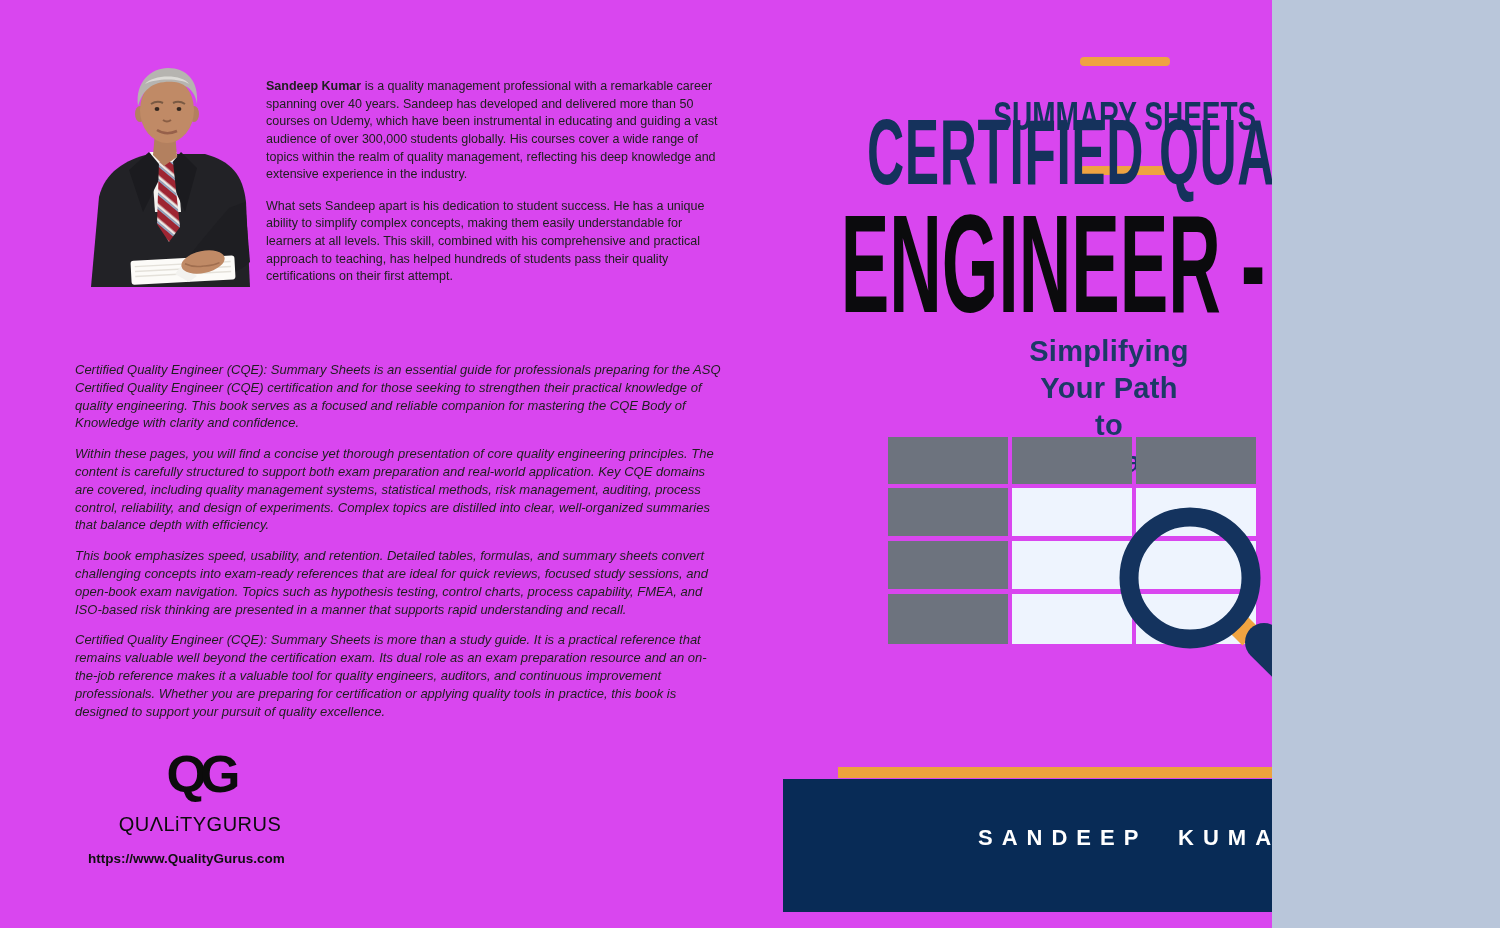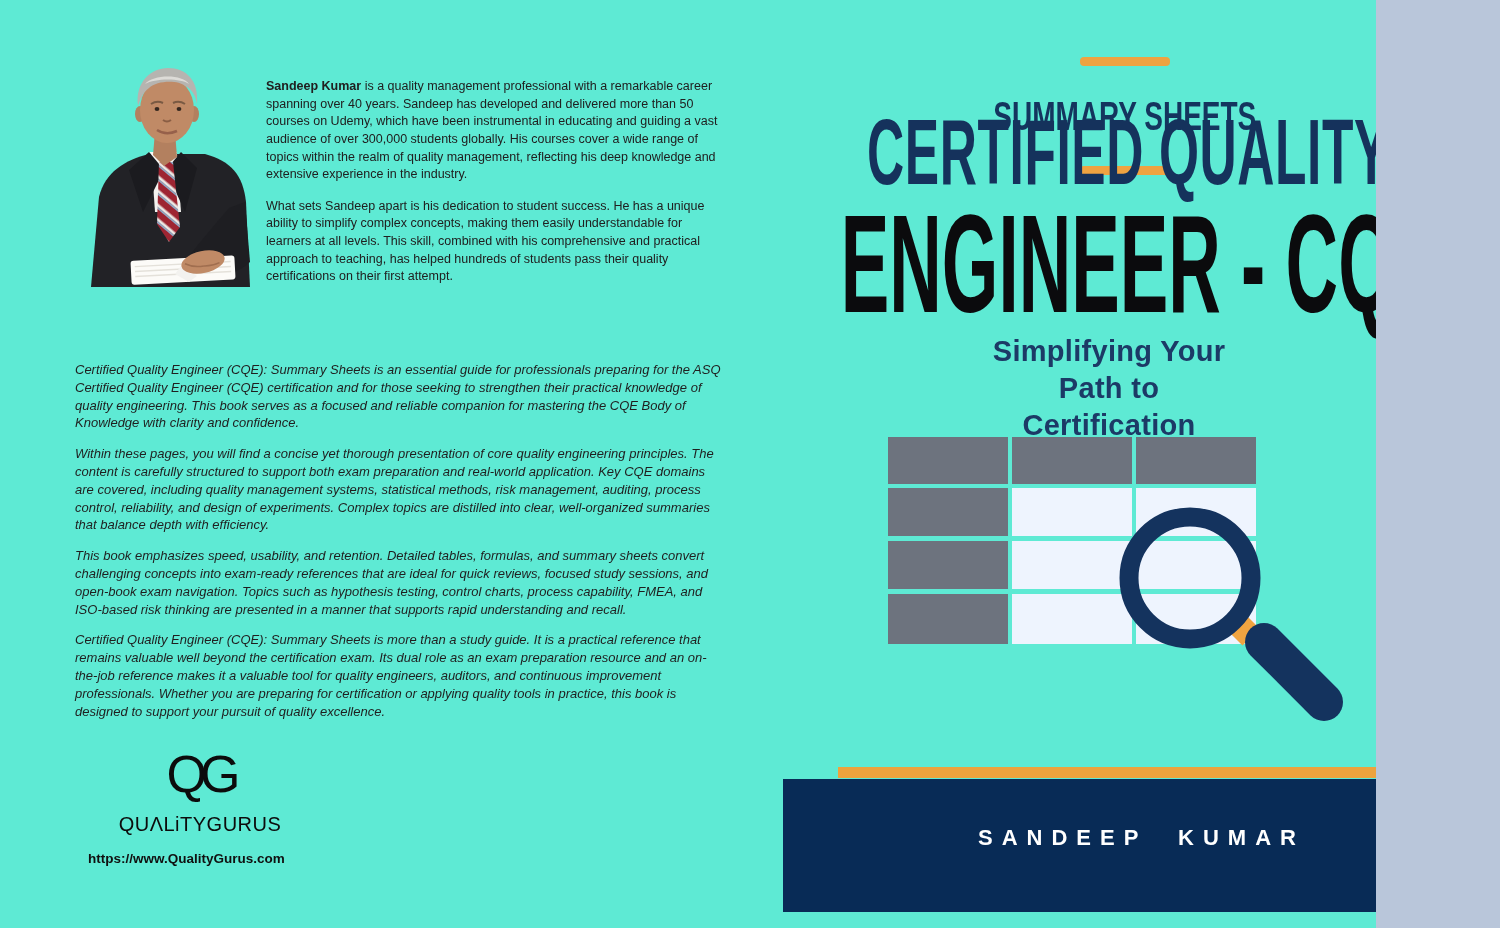--- a/index.html
+++ b/index.html
@@ -1,28 +1,28 @@
 <!DOCTYPE html>
 <html><head>
 <meta charset="utf-8">
 <style>
   html,body{margin:0;padding:0;background:#b9c6da;}
   .canvas{
-    position:relative;width:1376px;height:928px;overflow:hidden;
-    background:#5eead4;font-family:"Liberation Sans",sans-serif;
+    position:relative;width:1272px;height:928px;overflow:hidden;
+    background:#d946ef;font-family:"Liberation Sans",sans-serif;
   }
   
   .author-photo{position:absolute;left:85px;top:62px;width:165px;height:225px;}
   .bio{position:absolute;left:266px;top:78px;width:452px;font-size:12.5px;line-height:1.41;color:#202020;}
   .bio p{margin:0 0 14px 0;}
   .bio .b{font-weight:bold;}
   .desc{position:absolute;left:75px;top:349px;width:646px;font-size:13px;line-height:1.37;font-style:italic;color:#1f1f1f;}
   .desc p{margin:12px 0 13px 0;}
   .publisher{position:absolute;left:100px;top:748px;width:200px;text-align:center;color:#0c0c0c;}
-  .monogram{font-size:52px;font-weight:normal;letter-spacing:-7px;line-height:1;}
+  .monogram{font-size:52px;font-weight:bold;letter-spacing:-7px;line-height:1;}
   .brand{font-size:20px;letter-spacing:.5px;margin-top:13px;}
   .website{position:absolute;left:88px;top:851px;width:224px;text-align:left;font-size:13.5px;font-weight:bold;color:#101010;}
   
   .kicker-row{position:absolute;left:750px;top:57px;width:750px;display:flex;align-items:center;justify-content:center;gap:30px;flex-direction:column;}
   .dash{width:90px;height:9px;border-radius:4px;background:#efa341;}
   .kicker-box{width:238px;display:flex;justify-content:center;align-items:center;overflow:visible;}
   .kicker-text{font-size:40px;font-weight:bold;color:#14355e;white-space:nowrap;line-height:1;
     transform:scaleX(.70);transform-origin:center;}
   .t1,.t2{position:absolute;white-space:nowrap;font-weight:bold;line-height:1;}
   .t1{left:1128px;top:106px;font-size:92px;color:#15325c;letter-spacing:1px;

